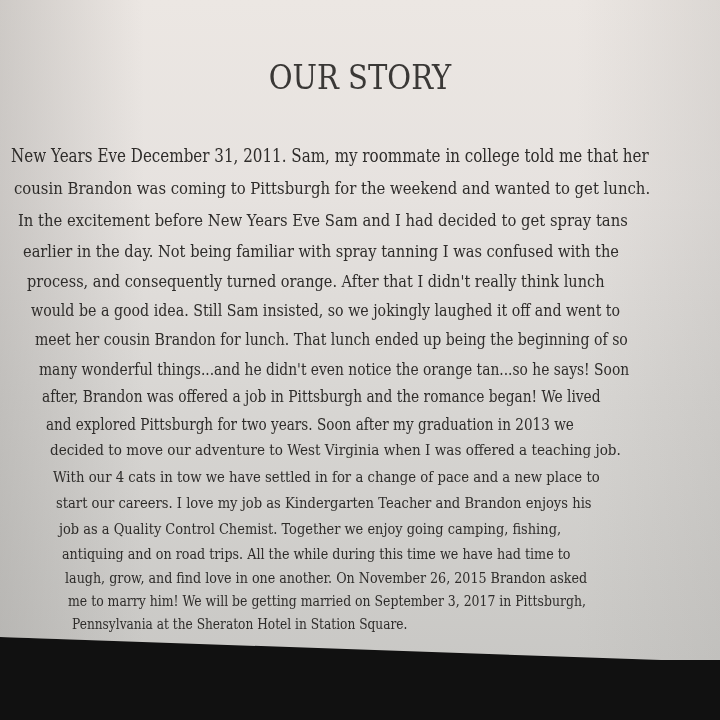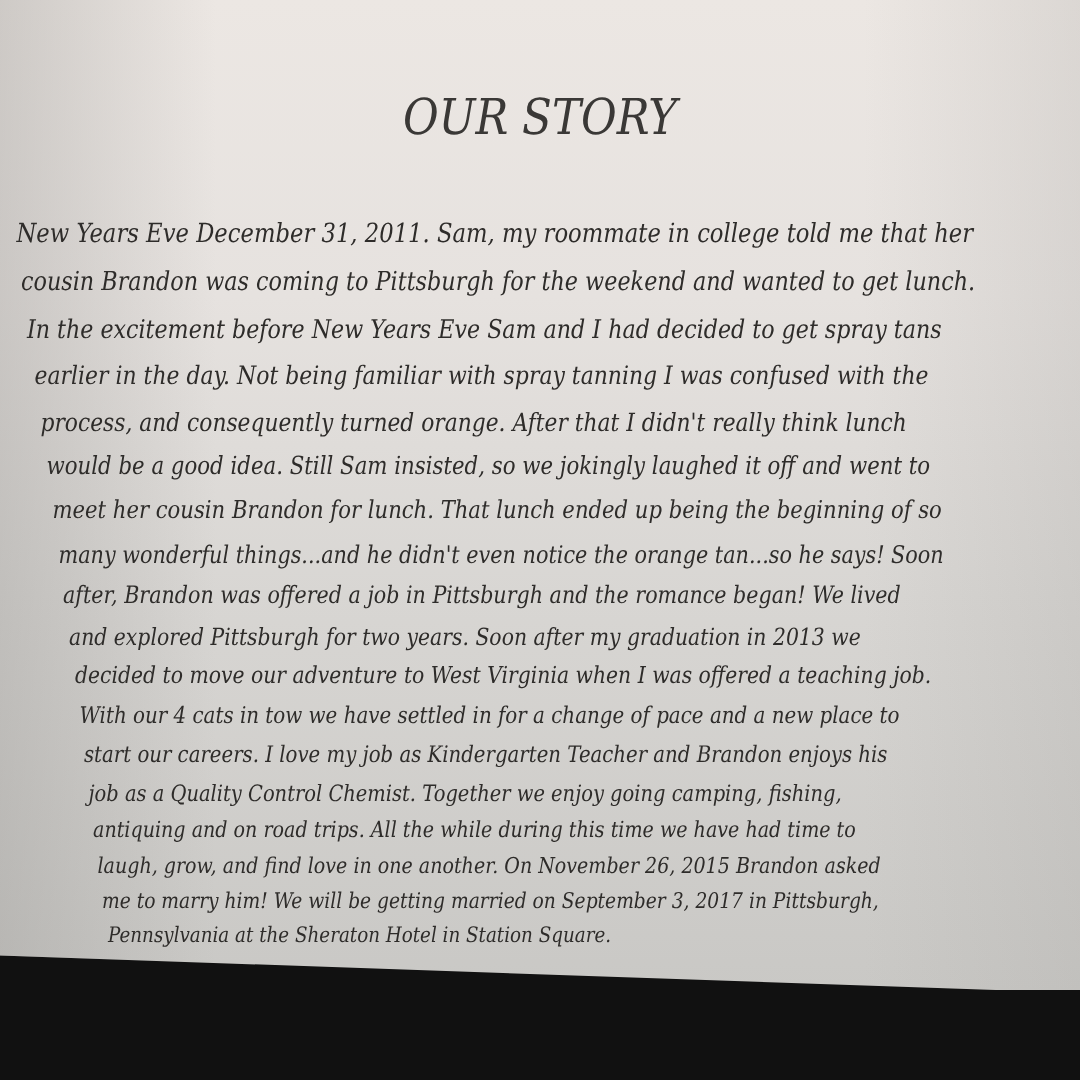--- a/index.html
+++ b/index.html
@@ -13,21 +13,20 @@
     .screen {
       position: absolute;
       left: 0;
       top: 0;
       width: 720px;
       height: 660px;
       background: linear-gradient(180deg, #ece7e3 0%, #e6e2df 30%, #d8d6d3 60%, #c9c8c5 100%);
       transform-origin: 0 0;
       clip-path: polygon(0 0, 720px 0, 720px 662px, 0 637px);
       overflow: hidden;
-      font-style: italic;
     }
     .screen::before {
       content: "";
       position: absolute;
       inset: 0;
       background: linear-gradient(90deg, rgba(150,148,145,0.35) 0%, rgba(255,255,255,0) 20%, rgba(255,255,255,0) 80%, rgba(170,168,165,0.25) 100%);
       pointer-events: none;
     }
     .title {
       position: absolute;

